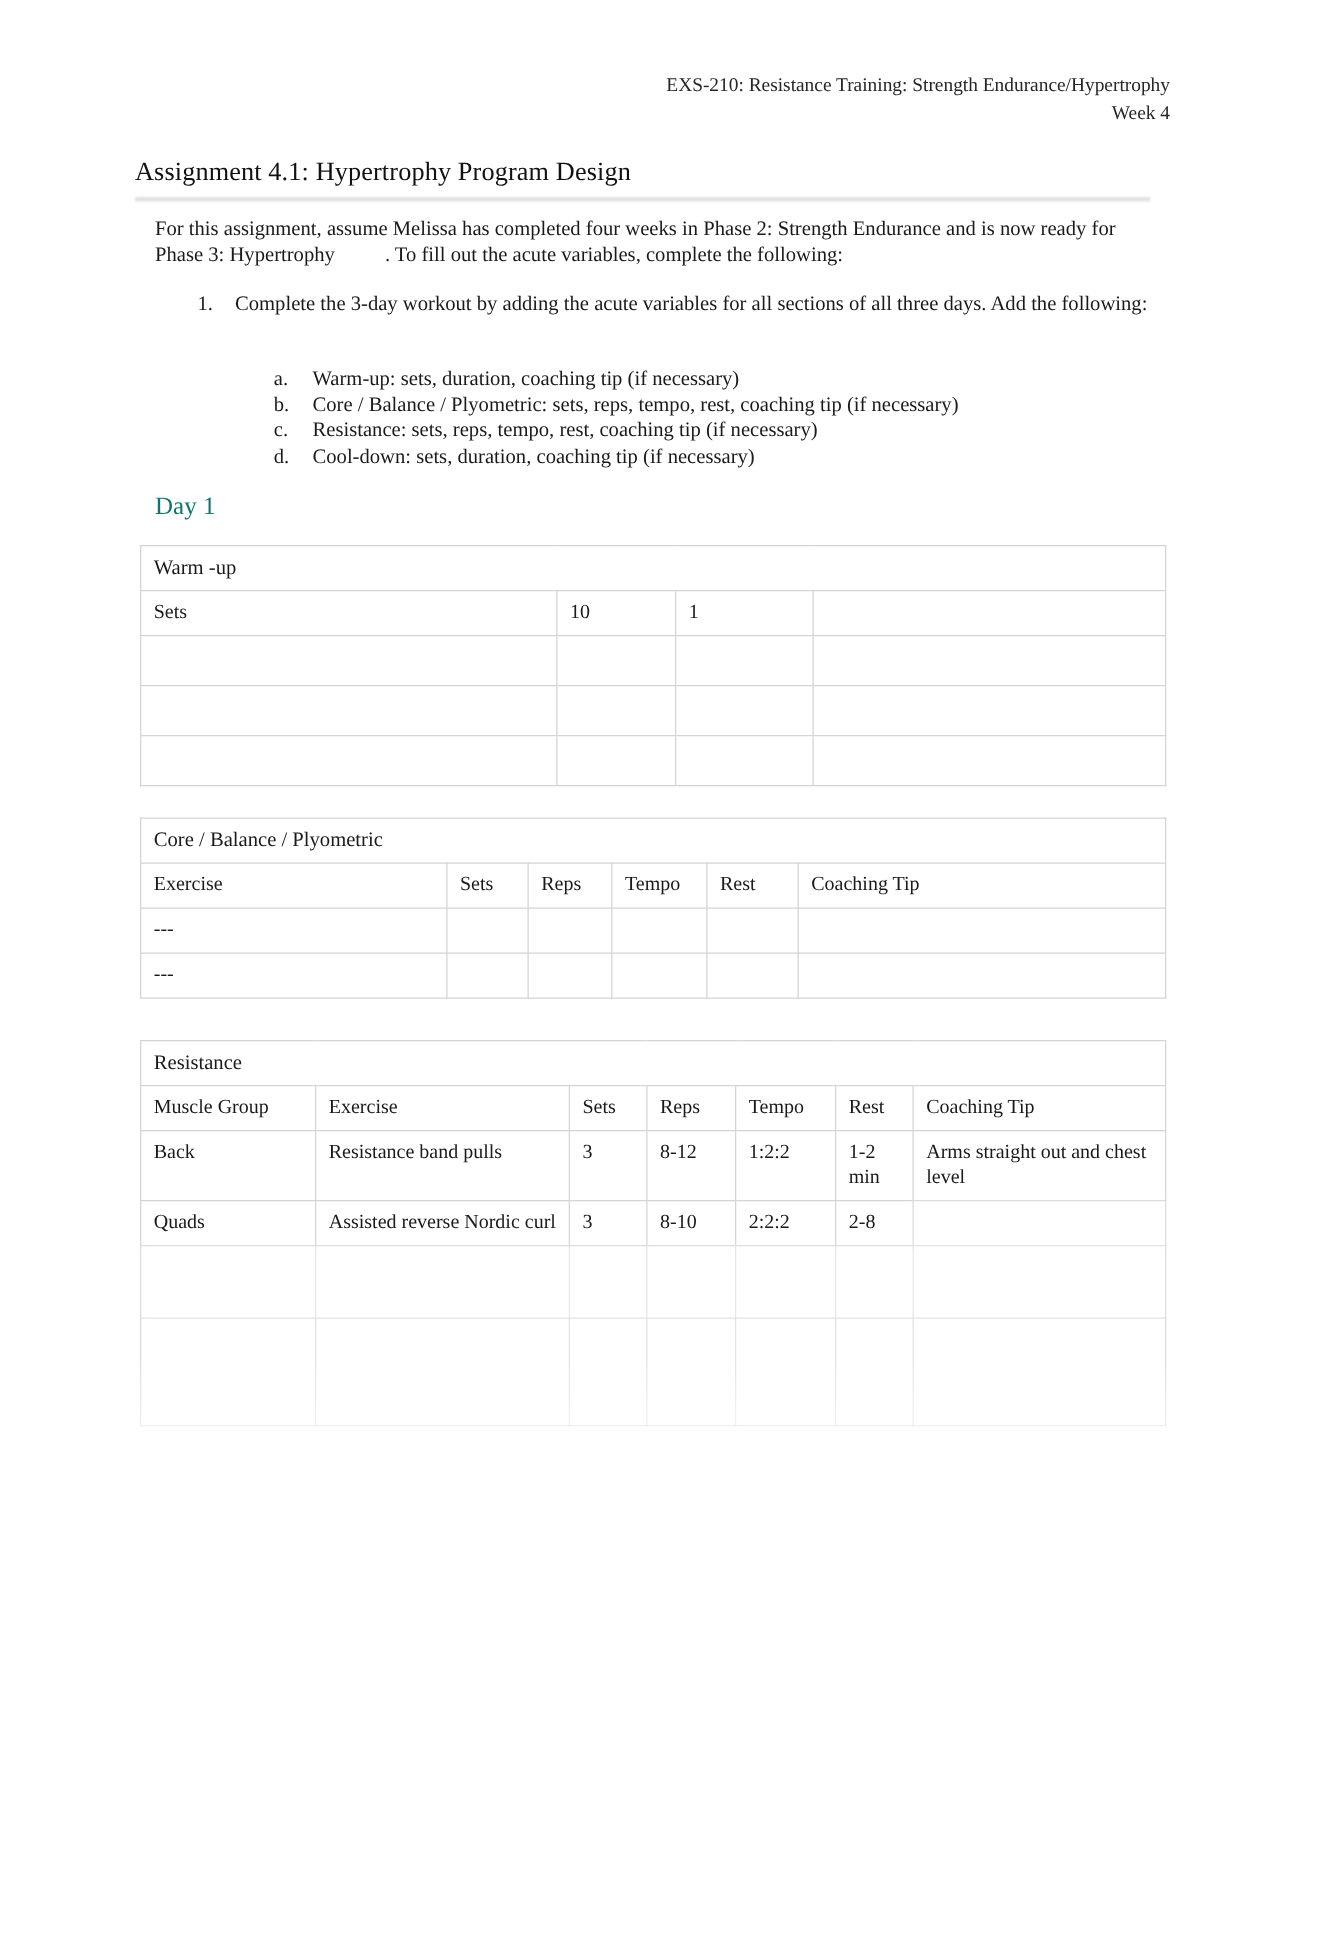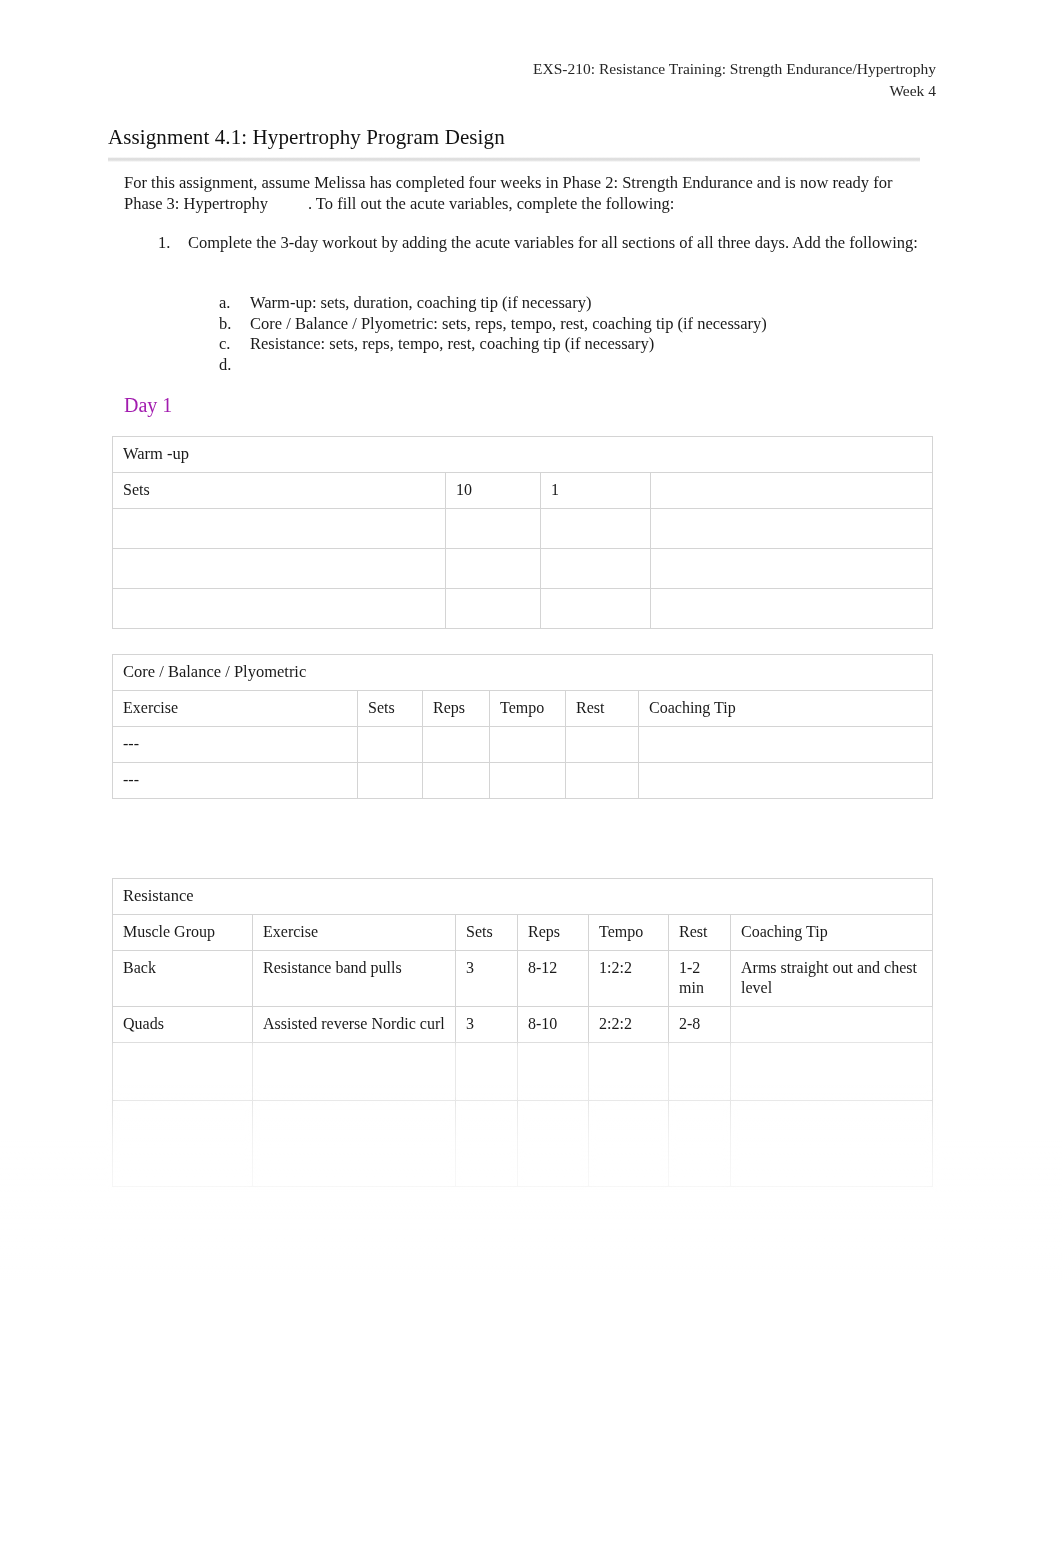--- a/index.html
+++ b/index.html
@@ -109,21 +109,21 @@
   }
   .li2-body { flex: 1; }
 
   
   .day-heading {
     position: absolute;
     left: 124px;
     top: 392px;
     font-size: 20px;
     line-height: 26px;
-    color: #a21caf;
+    color: #0f766e;
   }
 
   
   .tbl-wrap {
     position: absolute;
     left: 112px;
     width: 820px;
   }
   table.grid {
     width: 820px;
@@ -204,20 +204,21 @@
     <div class="li2-row">
       <div class="li2-num">b.</div>
       <div class="li2-body">Core / Balance / Plyometric: sets, reps, tempo, rest, coaching tip (if necessary)</div>
     </div>
     <div class="li2-row">
       <div class="li2-num">c.</div>
       <div class="li2-body">Resistance: sets, reps, tempo, rest, coaching tip (if necessary)</div>
     </div>
     <div class="li2-row">
       <div class="li2-num">d.</div>
+      <div class="li2-body">Cool-down: sets, duration, coaching tip (if necessary)</div>
     </div>
   </div>
 
   <div class="day-heading">Day 1</div>
 
   <div class="tbl-wrap" style="top:436px;">
     <table class="grid">
       <colgroup>
         <col style="width:333px">
         <col style="width:95px">
@@ -291,21 +292,21 @@
           <td></td>
           <td></td>
           <td></td>
           <td></td>
           <td></td>
         </tr>
       </tbody>
     </table>
   </div>
 
-  <div class="tbl-wrap" style="top:832px;margin-top:46px;">
+  <div class="tbl-wrap" style="top:832px;">
     <table class="grid">
       <colgroup>
         <col style="width:140px">
         <col style="width:203px">
         <col style="width:62px">
         <col style="width:71px">
         <col style="width:80px">
         <col style="width:62px">
         <col style="width:202px">
       </colgroup>

